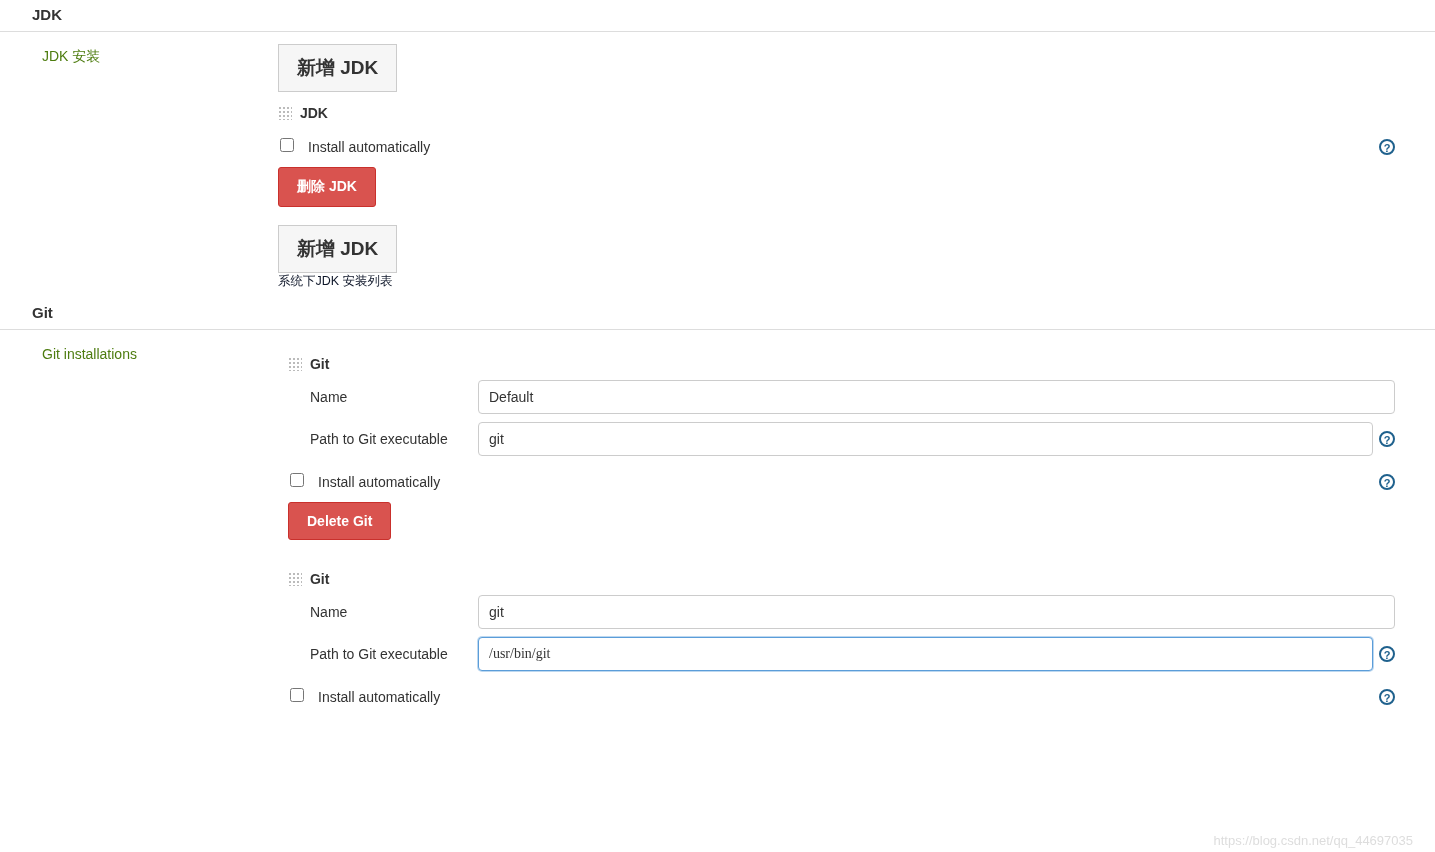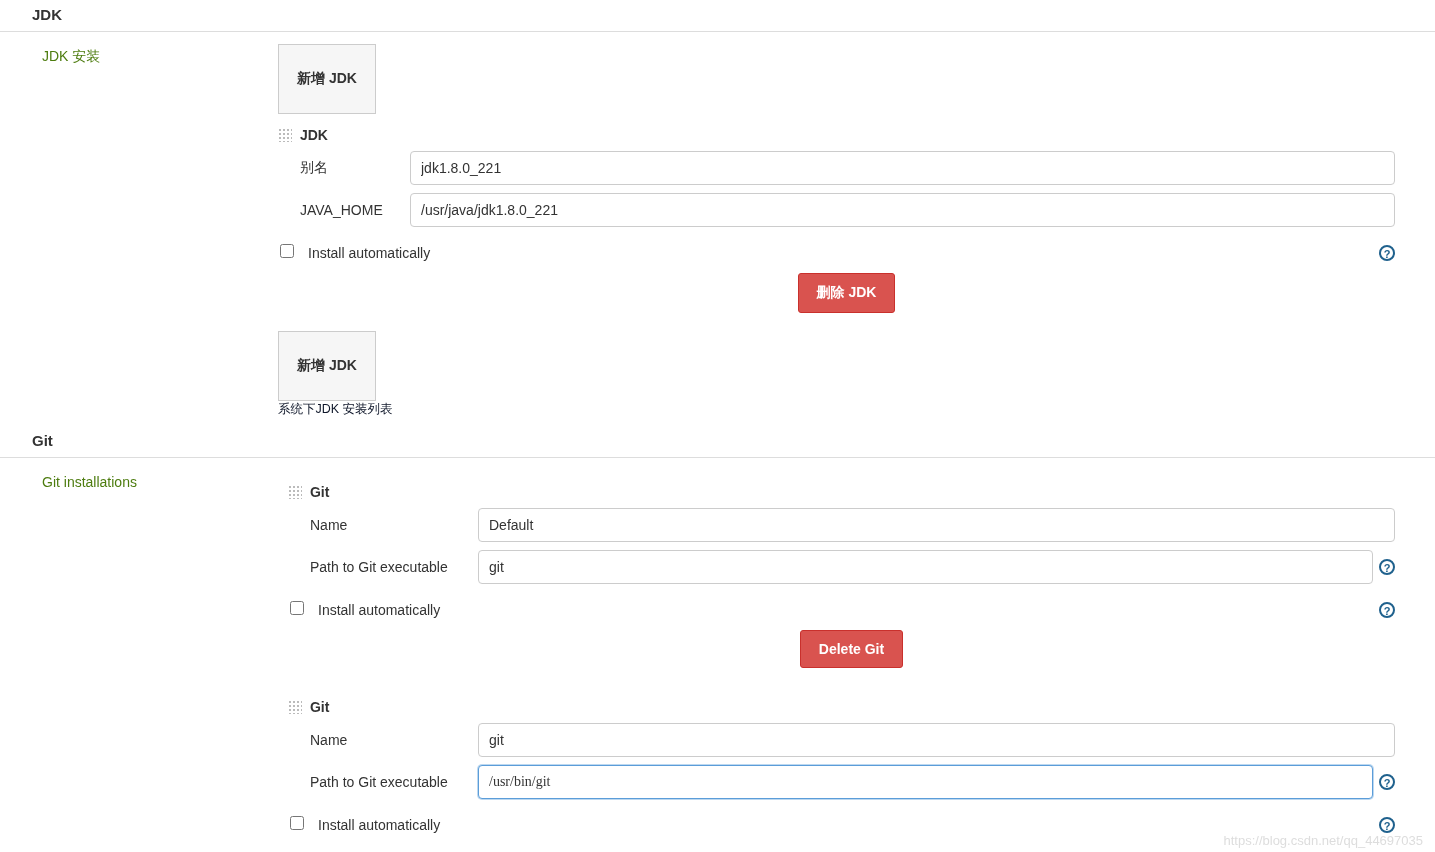--- a/index.html
+++ b/index.html
@@ -31,22 +31,22 @@
   }
   .right-body {
     flex: 1;
     padding-right: 40px;
   }
   .btn-gray {
     background: #f6f6f6;
     border: 1px solid #ccc;
     color: #333;
     font-weight: bold;
-    font-size: 14px;
-    padding: 25px 18px;
+    font-size: 19px;
+    padding: 10px 18px;
     cursor: pointer;
   }
   .tool-block {
     margin-top: 12px;
   }
   .drag-handle {
     display: inline-block;
     width: 14px;
     height: 14px;
     margin-right: 4px;
@@ -119,62 +119,52 @@
     border: 1px solid #c9302c;
     color: #fff;
     font-weight: bold;
     font-size: 14px;
     padding: 10px 18px;
     border-radius: 3px;
     cursor: pointer;
   }
   .delete-row {
     display: flex;
-    justify-content: center;
+    justify-content: flex-start;
     margin-top: 12px;
     margin-right: -20px;
   }
   .desc-text {
     font-size: 12.5px;
     color: #0f172a;
   }
   .jdk-fields { padding-left: 22px; }
   .git-fields { padding-left: 22px; }
   .watermark {
     position: fixed;
-    right: 12px;
+    right: 22px;
     bottom: 4px;
     font-size: 13px;
     color: #ddd;
     pointer-events: none;
   }
 </style>
 </head>
 <body>
 
 <div class="section-header">JDK</div>
 <div class="section-body">
   <div class="left-label">JDK 安装</div>
   <div class="right-body">
     <button class="btn-gray">新增 JDK</button>
 
     <div class="tool-block">
       <span class="drag-handle"></span>
       <span class="tool-title">JDK</span>
 
-      <div class="jdk-fields">
-        <div class="form-row">
-          <div class="form-label label-col-jdk">别名</div>
-          <input class="text-input" type="text" value="jdk1.8.0_221" style="">
-        </div>
-        <div class="form-row">
-          <div class="form-label label-col-jdk">JAVA_HOME</div>
-          <input class="text-input" type="text" value="/usr/java/jdk1.8.0_221" style="">
-        </div>
-      </div>
 
       <div class="checkbox-row">
         <input type="checkbox" style="">
         <span>Install automatically</span>
         <span class="help-icon">?</span>
       </div>
 
       <div class="delete-row">
         <button class="btn-red">删除 JDK</button>
       </div>

